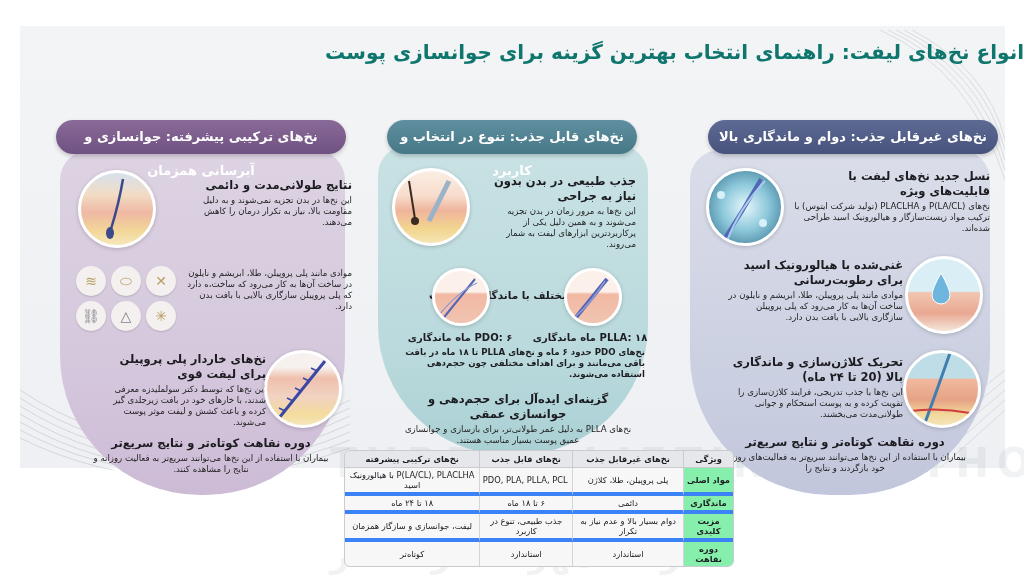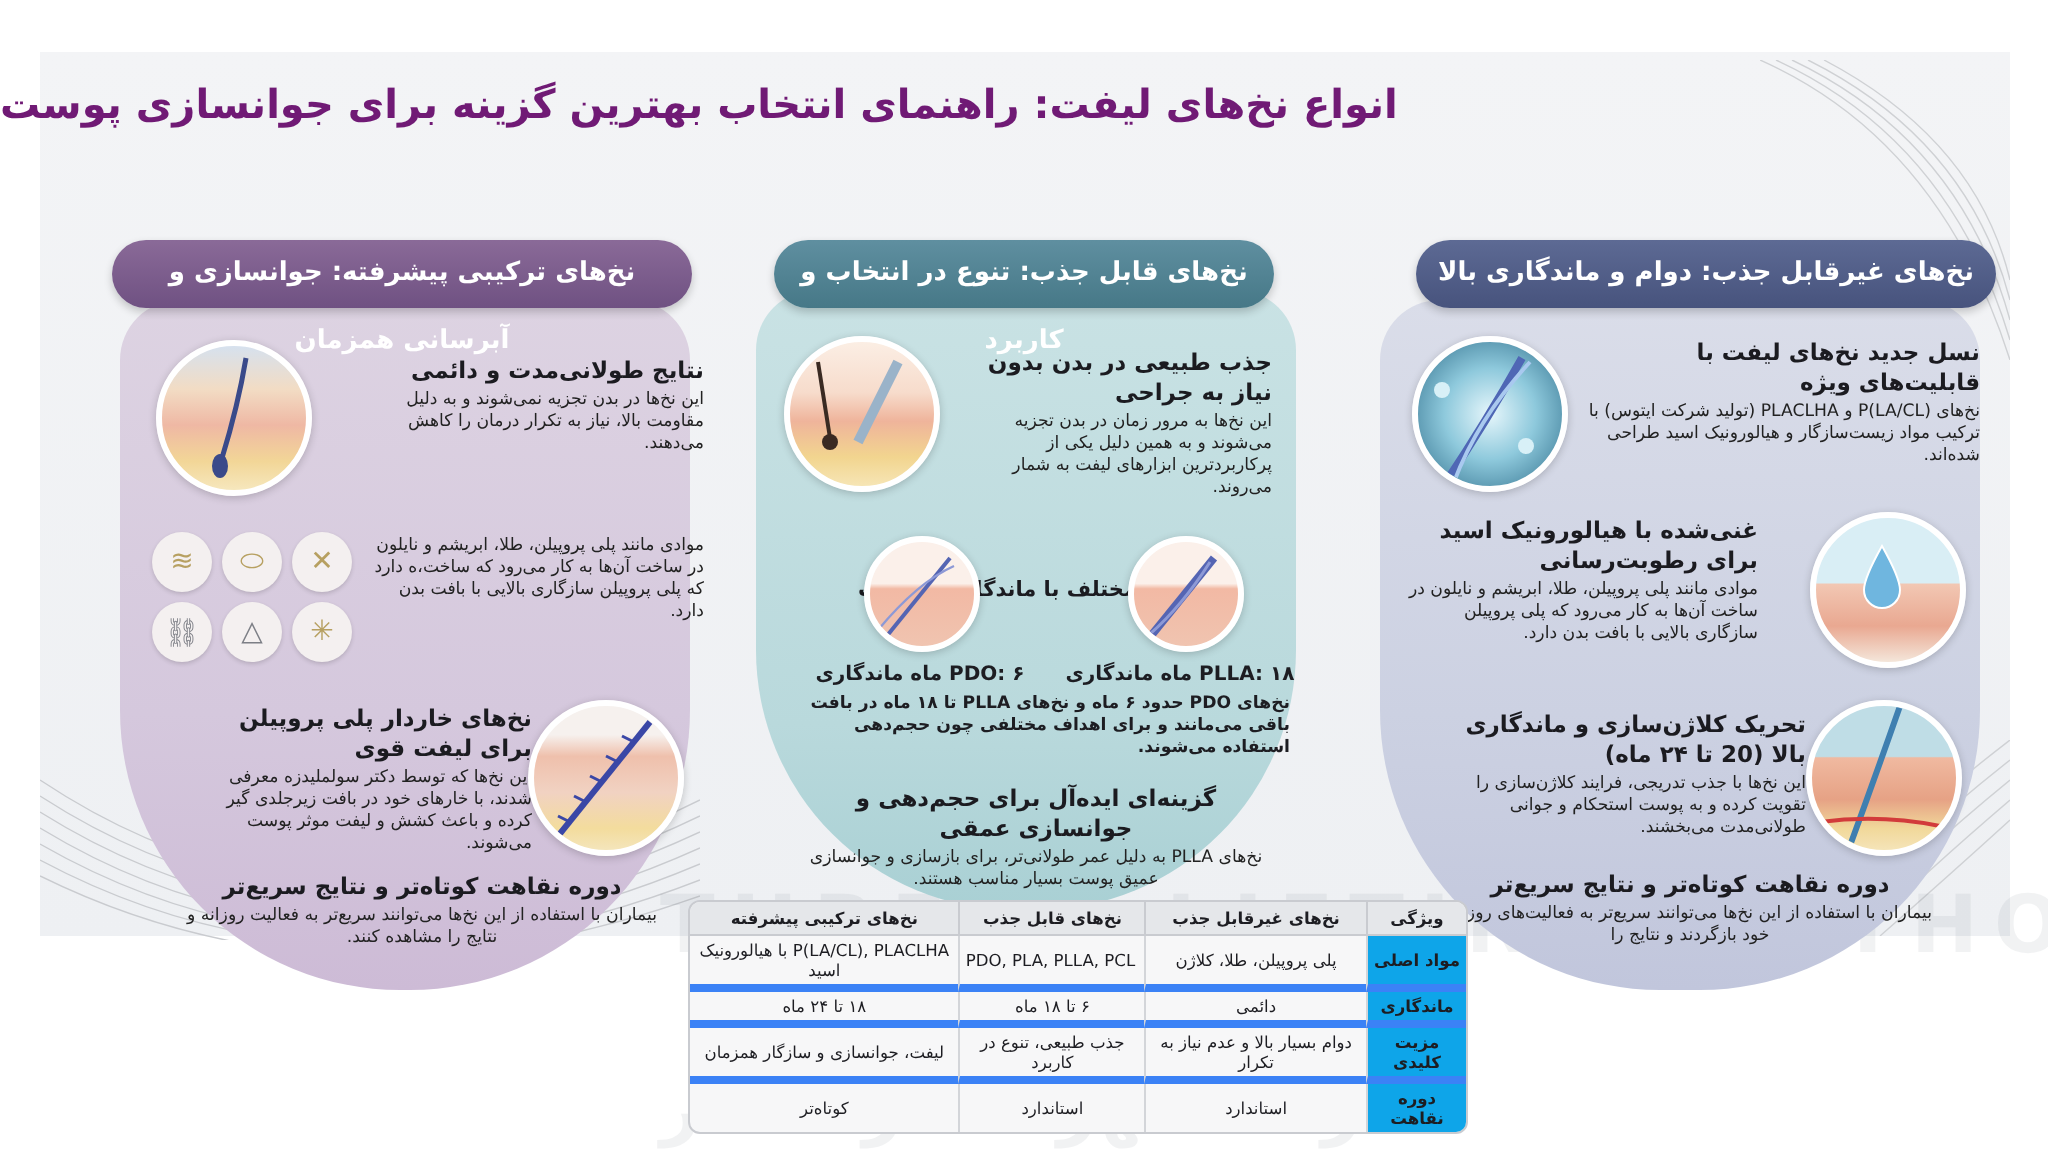--- a/index.html
+++ b/index.html
@@ -3,22 +3,22 @@
 <meta charset="utf-8">
 <style>
   * { box-sizing: border-box; margin: 0; padding: 0; }
   html, body { width: 1024px; height: 581px; background: #ffffff; overflow: hidden; }
   body { font-family: "DejaVu Sans", sans-serif; position: relative; direction: rtl; color: #1d1d22; }
   .canvas {
     position: absolute; left: 20px; top: 26px; width: 985px; height: 442px;
     background: linear-gradient(180deg, #f3f4f6 0%, #eef0f3 100%);
   }
   .title {
-    position: absolute; left: 0; top: 40px; width: 1024px; text-align: left;
-    font-size: 20px; font-weight: bold; color: #701a75; letter-spacing: -0.3px;
+    position: absolute; left: 0; top: 40px; width: 1024px; text-align: right;
+    font-size: 20px; font-weight: bold; color: #0f766e; letter-spacing: -0.3px;
   }
   
   .waves { position: absolute; pointer-events: none; }
   .panel-pill {
     position: absolute; top: 0; height: 34px; border-radius: 17px;
     color: #fff; font-size: 13px; font-weight: bold; text-align: center; line-height: 34px;
     box-shadow: 0 2px 4px rgba(0,0,0,0.2);
   }
   .panel-body {
     position: absolute; top: 30px; border-radius: 30px 30px 140px 140px;
@@ -45,21 +45,21 @@
 
   .icon-grid { position: absolute; display: grid; grid-template-columns: repeat(3, 30px); gap: 5px 5px; direction: ltr; }
   .icon-cell { width: 30px; height: 30px; border-radius: 50%; background: #f4f0f0; display: flex; align-items: center; justify-content: center; font-size: 14px; color: #b7a061; box-shadow: 0 1px 2px rgba(0,0,0,0.15); }
 
   table.cmp {
     position: absolute; left: 344px; top: 450px; width: 390px; border-collapse: separate; border-spacing: 0;
     font-size: 8.3px; background: #f7f7f8; border: 1px solid #c9cbd0; border-radius: 6px; overflow: hidden;
   }
   table.cmp th { background: #e5e7ea; font-weight: bold; padding: 3px 2px; border-bottom: 1px solid #c9cbd0; border-left: 1px solid #c9cbd0; height: 15px; }
   table.cmp td { padding: 2px 2px; text-align: center; border-bottom: 4px solid #3b82f6; border-left: 1px solid #d3d5d9; line-height: 10px; height: 15px; }
-  table.cmp td.rowhead { background: #0ea5e9; font-weight: bold; width: 50px; }
+  table.cmp td.rowhead { background: #86efac; font-weight: bold; width: 50px; }
   table.cmp tr:last-child td { border-bottom: none; }
   table.cmp th:last-child, table.cmp td:last-child { border-left: none; }
 
   .watermark {
     position: absolute; font-weight: bold; color: rgba(120,130,140,0.10); pointer-events: none; white-space: nowrap;
   }
 </style>
 </head>
 <body>
 
@@ -112,21 +112,21 @@
         <circle cx="60" cy="52" r="4" fill="#d8f0f7"></circle>
       </svg>
   </div>
   <div class="feat" style="left:0;top:172px;width:210px;margin-left:0;right:auto;position:absolute;">
   </div>
   <div style="position:absolute;left:790px;top:169px;width:200px;" class="feat">
     <h3>نسل جدید نخ‌های لیفت با قابلیت‌های ویژه</h3>
     <p>نخ‌های P(LA/CL) و PLACLHA (تولید شرکت ایتوس) با ترکیب مواد زیست‌سازگار و هیالورونیک اسید طراحی شده‌اند.</p>
   </div>
 
-  <div style="position:absolute;left:704px;top:258px;width:175px;" class="feat">
+  <div style="position:absolute;left:728px;top:258px;width:175px;" class="feat">
     <h3>غنی‌شده با هیالورونیک اسید برای رطوبت‌رسانی</h3>
     <p>موادی مانند پلی پروپیلن، طلا، ابریشم و نایلون در ساخت آن‌ها به کار می‌رود که پلی پروپیلن سازگاری بالایی با بافت بدن دارد.</p>
   </div>
   <div class="circle-img" style="left:905px;top:256px;background:linear-gradient(180deg,#d9eef5 0%,#d9eef5 45%,#f2c7b3 46%,#e9a891 75%,#f4e6da 100%);">
     <svg width="78" height="78" viewBox="0 0 78 78">
         <path d="M39 14 Q30 30 30 36 A9 9 0 0 0 48 36 Q48 30 39 14 Z" fill="#6fb6df" stroke="#fff" stroke-width="1"></path>
       </svg>
   </div>
 
   <div style="position:absolute;left:728px;top:355px;width:175px;" class="feat">

